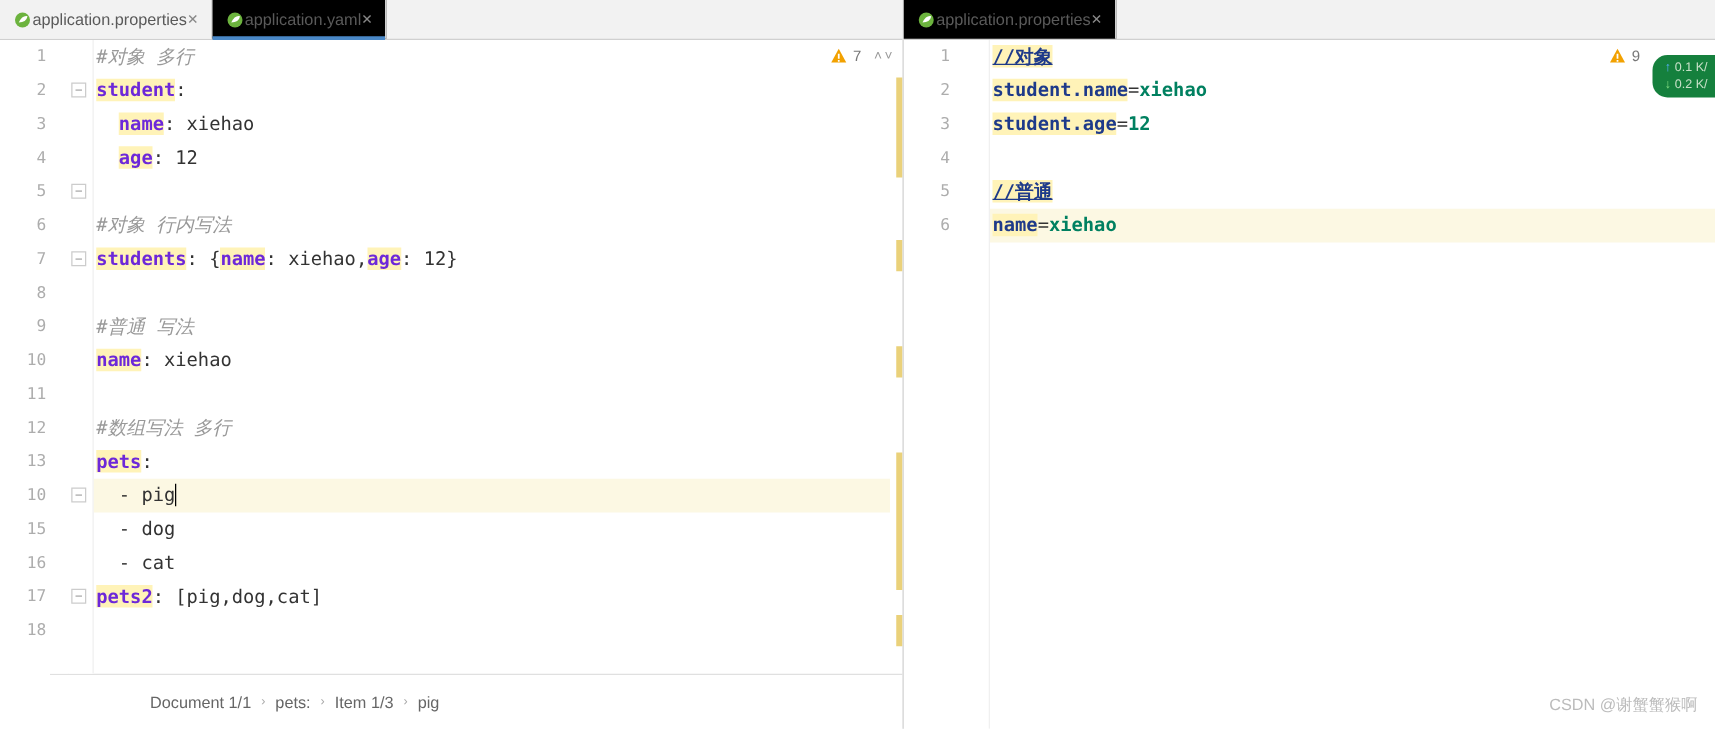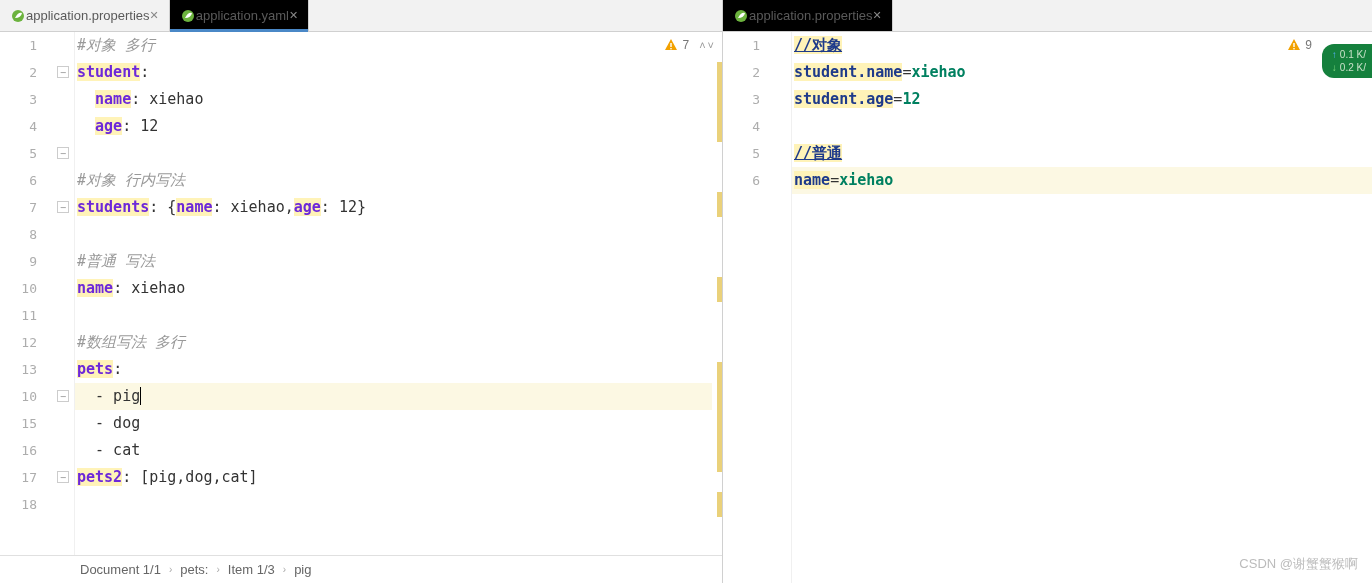--- a/index.html
+++ b/index.html
@@ -33,21 +33,21 @@
 .cursor { display: inline-block; width: 1px; height: 18px; background: #000; vertical-align: middle; position: relative; top: -1px; }
 .diff-bar { width: 10px; position: relative; }
 .diff-mark { position: absolute; right: 0; width: 5px; height: 22px; background: #ead17a; }
 .warn-badge { position: absolute; top: 6px; right: 8px; display: flex; align-items: center; gap: 4px; font-family: Arial, sans-serif; font-size: 12px; color: #777; }
 .warn-icon { width: 14px; height: 14px; display: inline-flex; align-items: center; justify-content: center; }
 .nav-arrows { display: inline-flex; gap: 2px; margin-left: 6px; }
 .nav-arrows span { color: #999; font-size: 11px; cursor: pointer; }
 .perf { position: absolute; right: 0; top: 12px; background: #15803d; color: #c8e0c8; border-radius: 12px 0 0 12px; padding: 4px 6px 4px 10px; font-size: 10px; font-family: Arial, sans-serif; line-height: 13px; }
 .perf .up::before { content: "↑"; color: #5ab0ff; margin-right: 3px; }
 .perf .down::before { content: "↓"; color: #7fd97f; margin-right: 3px; }
-.breadcrumb { height: 28px; border-top: 1px solid #e0e0e0; display: flex; align-items: center; padding-left: 80px; gap: 8px; font-family: Arial, sans-serif; font-size: 13px; color: #666; }
+.breadcrumb { height: 44px; border-top: 1px solid #e0e0e0; display: flex; align-items: center; padding-left: 80px; gap: 8px; font-family: Arial, sans-serif; font-size: 13px; color: #666; margin-left: 40px; }
 .breadcrumb .sep { color: #aaa; font-size: 10px; }
 .watermark { position: absolute; right: 14px; bottom: 10px; color: rgba(120,120,120,0.5); font-family: Arial, sans-serif; font-size: 13px; }
 </style>
 </head>
 <body>
 
 <div class="split">
 
   <div class="pane pane-left">
     <div class="tabs">

